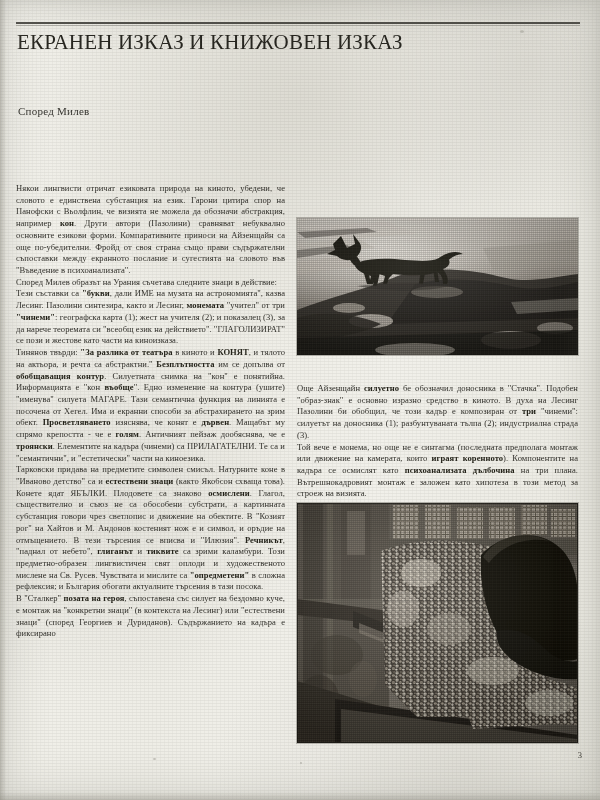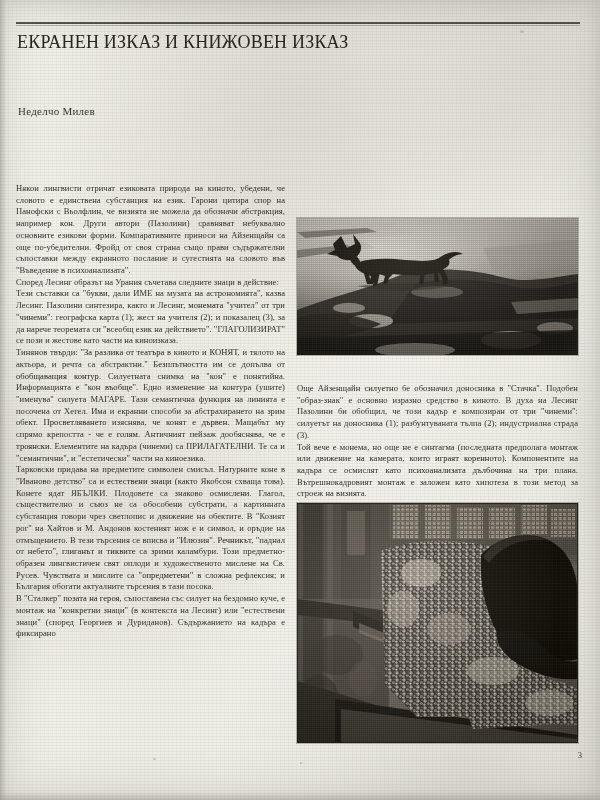--- a/index.html
+++ b/index.html
@@ -36,41 +36,41 @@
     position:absolute;left:16px;top:22px;width:564px;height:2px;
     background:#3a3935;opacity:.88;
   }
   .rule-top:after{
     content:"";position:absolute;left:0;top:3px;width:100%;height:1px;
     background:#6e6c64;opacity:.5;
   }
 
   .title{
     position:absolute;left:17px;top:30px;width:560px;
-    font-size:18px;line-height:25.5px;letter-spacing:.2px;
+    font-size:21px;line-height:25.5px;letter-spacing:.2px;
     font-weight:400;color:#26251f;
   }
   .title div{white-space:nowrap;}
 
   .author{
     position:absolute;left:18px;top:105px;
     font-size:11px;letter-spacing:.25px;color:#34332e;
   }
 
   .col{
     position:absolute;
     font-size:8.55px;line-height:11.72px;
     text-align:justify;text-justify:inter-word;
     color:#2e2d28;letter-spacing:.05px;
     -webkit-hyphens:none;hyphens:none;
   }
   .col p{margin:0;}
   .col-left{left:16px;top:183px;width:269px;}
 
-  .col b{font-weight:400;color:#232219;}
+  .col b{font-weight:700;color:#232219;}
 
   .rc-block{position:absolute;width:281px;left:297px;margin-top:44px;}
   #rc-top{top:183px;}
   #rc-mid{top:339px;}
 
   .photo{
     position:absolute;left:297px;
     background:#ddd9d2;
     overflow:hidden;
     filter:contrast(1.06) brightness(.99);
@@ -109,26 +109,26 @@
 
   <div class="edge-l"></div>
   <div class="edge-b"></div>
 
   <div class="rule-top"></div>
 
   <div class="title">
     <div>ЕКРАНЕН ИЗКАЗ И КНИЖОВЕН ИЗКАЗ</div>
   </div>
 
-  <div class="author">Неделчо Милев</div>
+  <div class="author">Според Милев</div>
 
   <div class="col col-left">
     <div>
         <p>Някои лингвисти отричат езиковата природа на киното, убедени, че словото е единствена субстанция на език. Гарони цитира спор на Панофски с Вьолфлин, че визията не можела да обозначи абстракция, например <b>кон</b>. Други автори (Пазолини) сравняват небуквално основните езикови форми. Компаративните приноси на Айзенщайн са още по-убедителни. Фройд от своя страна също прави съдържателни съпоставки между екранното послание и сугестията на словото във "Въведение в психоанализата".</p>
-        <p>Според Лесинг образът на Урания съчетава следните знаци в действие:</p>
+        <p>Според Милев образът на Урания съчетава следните знаци в действие:</p>
         <p>Тези съставки са <b>"букви</b>, дали ИМЕ на музата на астрономията", казва Лесинг. Пазолини синтезира, както и Лесинг, <b>монемата</b> "учител" от три <b>"чинеми"</b>: географска карта (1); жест на учителя (2); и показалец (3), за да нарече теоремата си "всеобщ език на действието". "ГЛАГОЛИЗИРАТ" се пози и жестове като части на киноизказа.</p>
         <p>Тинянов твърди: <b>"За разлика от театъра</b> в киното и <b>КОНЯТ</b>, и тялото на актьора, и речта са абстрактни." <b>Безплътността</b> им се допълва от <b>обобщаващия контур</b>. Силуетната снимка на "кон" е понятийна. Информацията е "кон <b>въобще</b>". Едно изменение на контура (ушите) "именува" силуета МАГАРЕ. Тази семантична функция на линията е посочена от Хегел. Има и екранни способи за абстрахирането на зрим обект. <b>Просветляването</b> изяснява, че конят е <b>дървен</b>. Мащабът му спрямо крепостта - че е <b>голям</b>. Античният пейзаж дообяснява, че е <b>троянски</b>. Елементите на кадъра (чинеми) са ПРИЛАГАТЕЛНИ. Те са и "семантични", и "естетически" части на киноезика.</p>
         <p>Тарковски придава на предметите символен смисъл. Натурните коне в "Иваново детство" са и <b>естествени знаци</b> (както Якобсон схваща това). Конете ядат ЯБЪЛКИ. Плодовете са знаково <b>осмислени</b>. Глагол, съществително и съюз не са обособени субстрати, а картинната субстанция говори чрез светлопис и движение на обектите. В "Козият рог" на Хайтов и М. Андонов костеният нож е и символ, и оръдие на отмъщението. В тези търсения се вписва и "Илюзия". <b>Речникът</b>, "паднал от небето", <b>глиганът</b> и <b>тиквите</b> са зрими каламбури. Този предметно-образен лингвистичен свят оплоди и художественото мислене на Св. Русев. Чувствата и мислите са <b>"опредметени"</b> в сложна рефлексия; и България обогати актуалните търсения в тази посока.</p>
         <p>В "Сталкер" <b>позата на героя</b>, съпоставена със силует на бездомно куче, е монтаж на "конкретни знаци" (в контекста на Лесинг) или "естествени знаци" (според Георгиев и Дуриданов). Съдържанието на кадъра е фиксирано</p>
       </div>
   </div>
 
   <div class="col rc-block" id="rc-top">
     <div>
         <p>точно, но внушението избягва понятийна характеристика. Тук е коренното различие между "семата" и "сенсата" в киноезика.</p>

